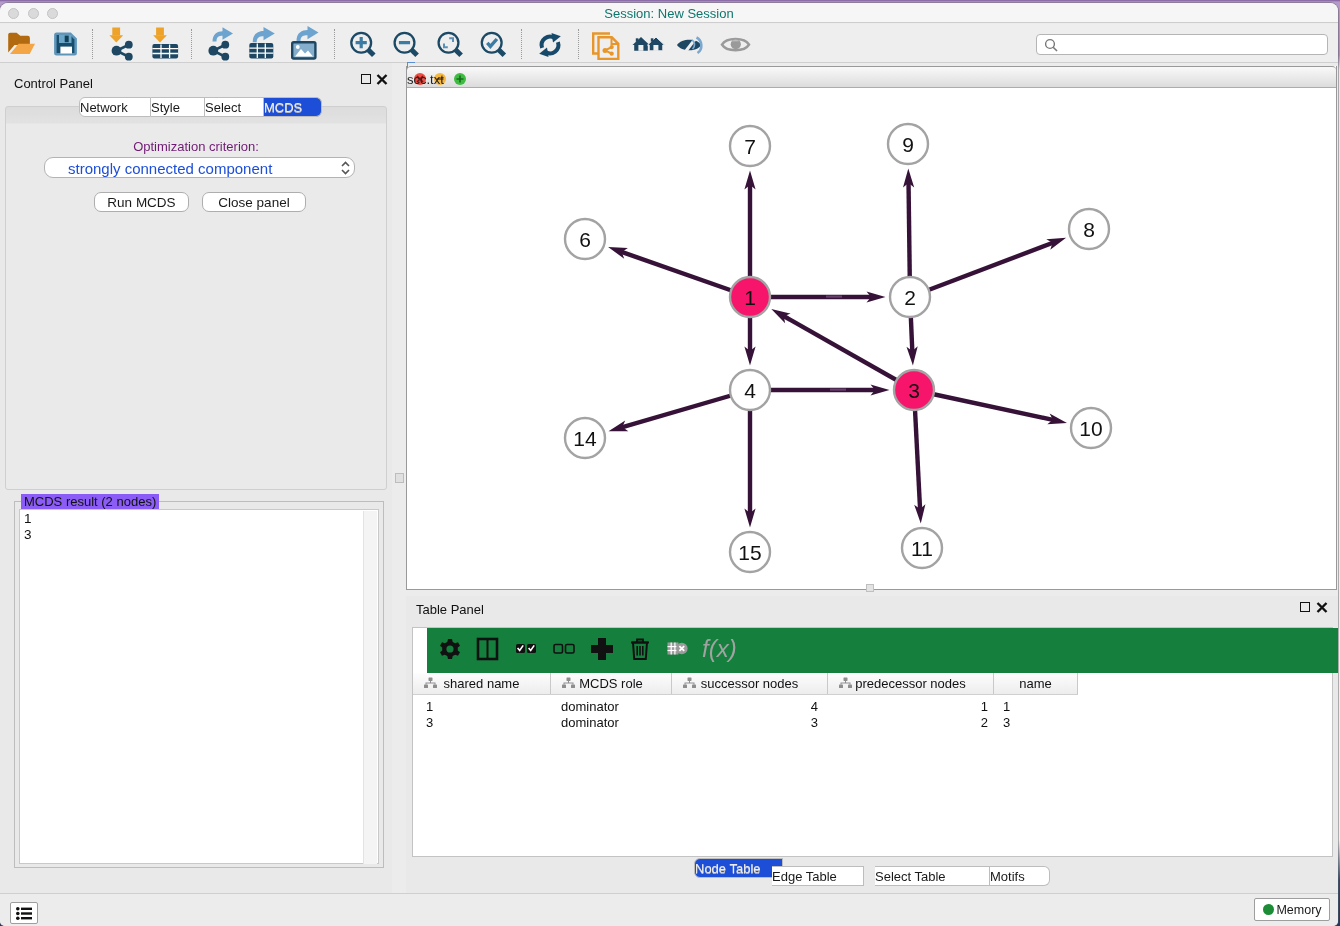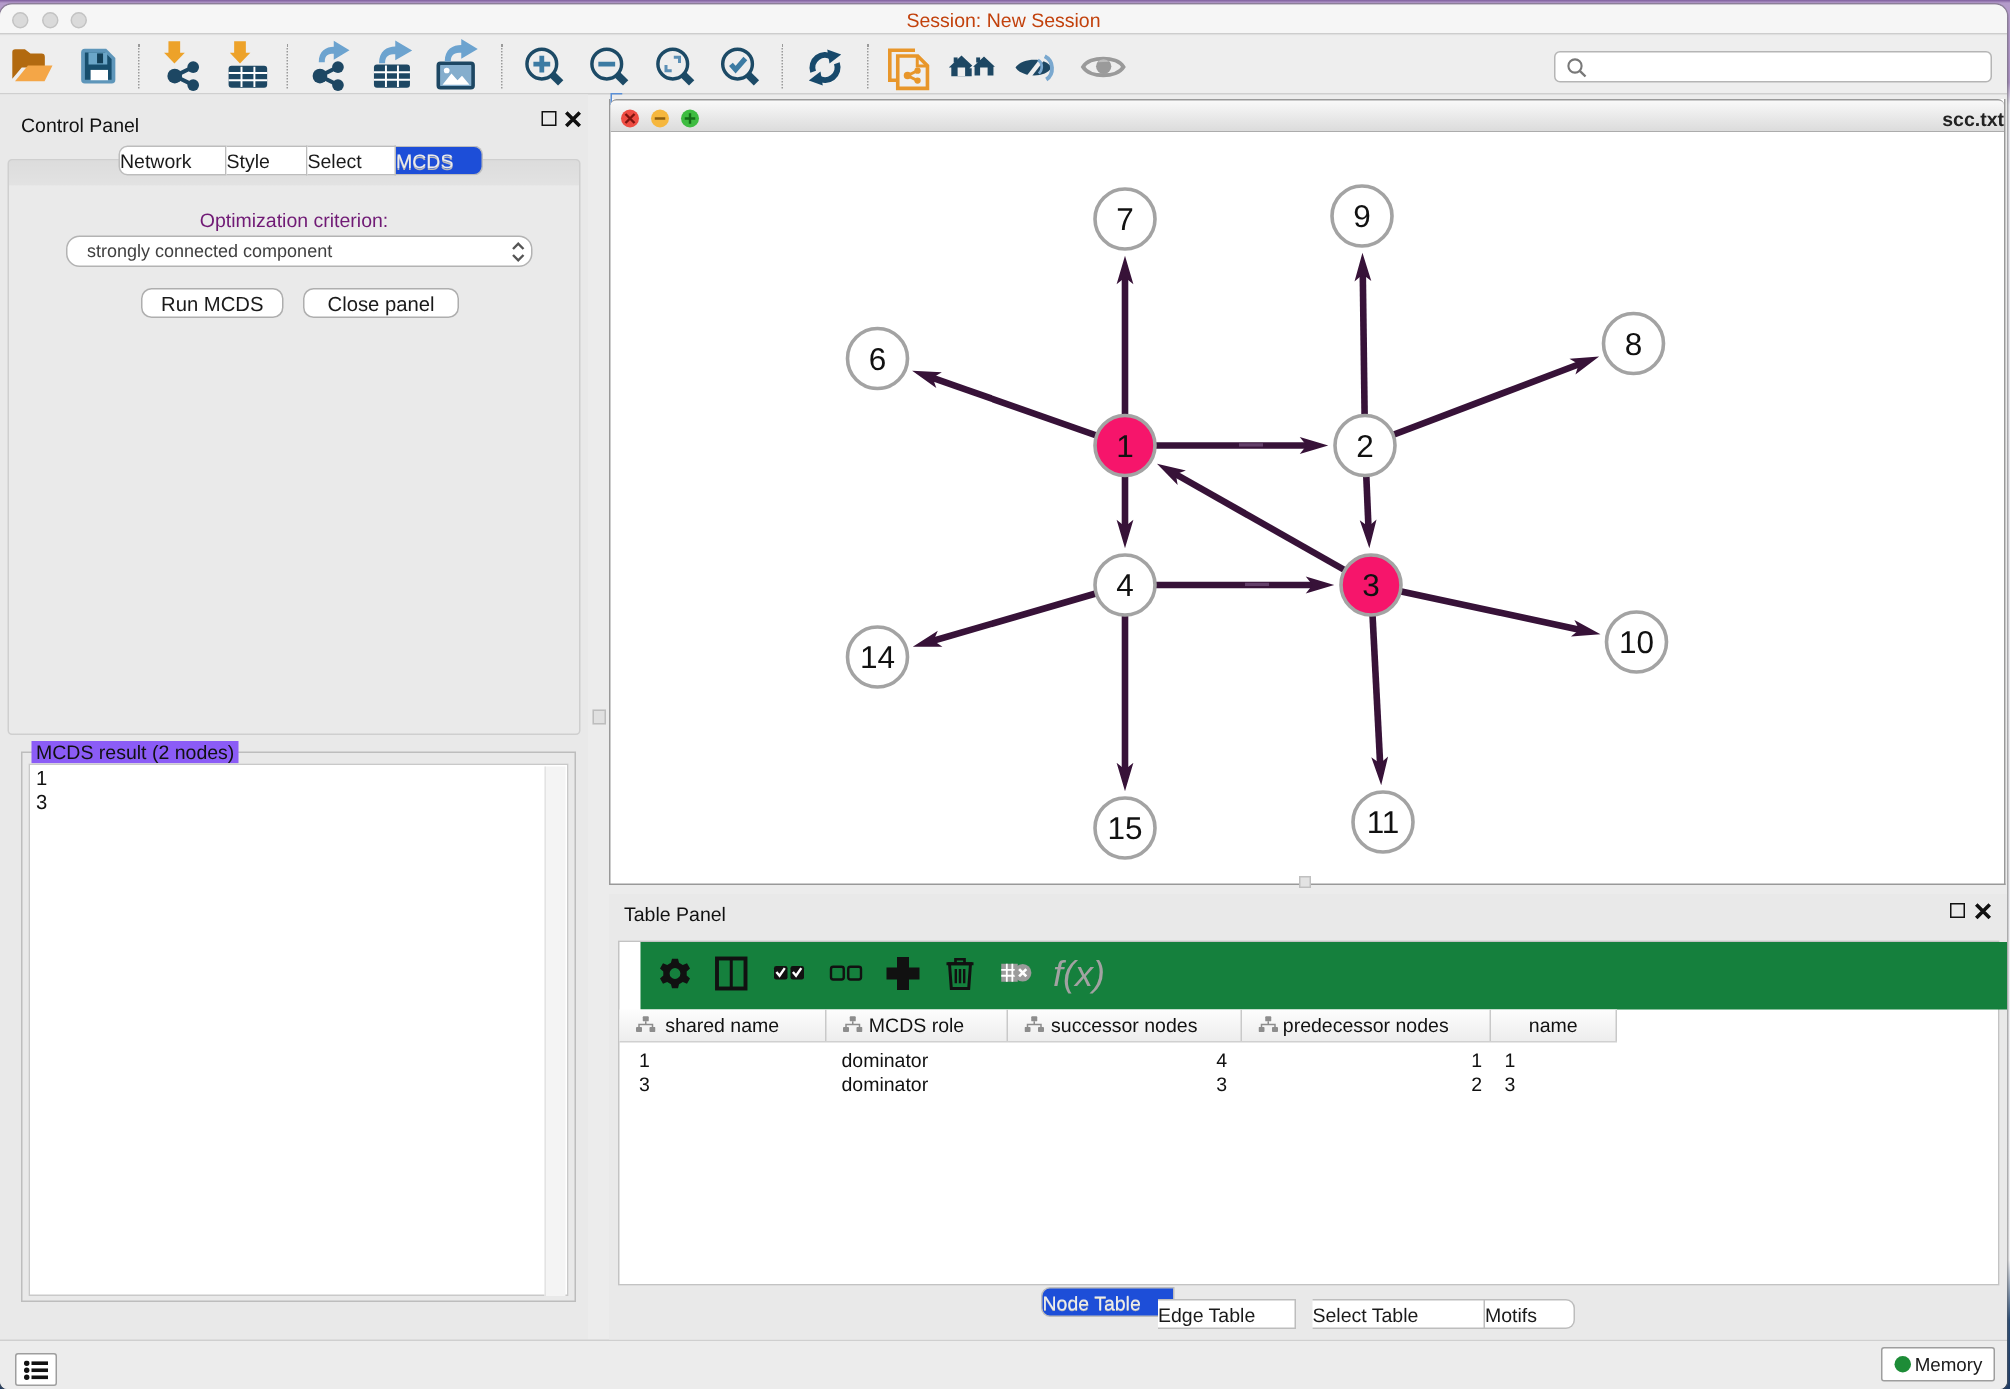--- a/index.html
+++ b/index.html
@@ -1,21 +1,21 @@
 <!DOCTYPE html>
 <html><head><meta charset="utf-8"><style>
 *{margin:0;padding:0;box-sizing:border-box}
 html,body{width:1340px;height:926px;overflow:hidden}
 body{font-family:"Liberation Sans",sans-serif;position:relative;will-change:transform;
 background:linear-gradient(180deg,#7e5d9d 0,#b49bca 2px,#a98fc2 55px,#e8e8ee 70px,#f0f0f2 840px,#274a75 880px,#1d3a63 926px)}
 .win{position:absolute;left:0;top:3px;width:1338px;height:923px;background:#ececec;border-radius:8px 8px 5px 5px;overflow:hidden;box-shadow:0 0 0 1px rgba(90,90,90,.45)}
 
 .titlebar{position:absolute;left:0;top:0;width:100%;height:20px;background:#f6f6f6;border-bottom:1px solid #cdcdcd}
 .tl{position:absolute;top:5px;width:11px;height:11px;border-radius:50%;background:#dadada;border:1px solid #c3c3c3}
-.title{position:absolute;top:3px;left:0;width:100%;text-align:center;font-size:13px;color:#c2410c}
+.title{position:absolute;top:3px;left:0;width:100%;text-align:center;font-size:13px;color:#0f766e}
 
 .toolbar{position:absolute;left:0;top:21px;width:100%;height:39px;background:#eeeeee;border-bottom:1px solid #cfcfcf}
 .sep{position:absolute;top:5px;height:30px;width:0;border-left:1px dotted #9a9a9a}
 .search{position:absolute;left:1036px;top:10px;width:292px;height:21px;background:#fff;border:1px solid #b5b5b5;border-radius:4px}
 
 .cpanel{position:absolute;left:0;top:60px;width:392px;height:830px;background:#e9e9e9}
 .phead{font-size:13px;color:#111}
 .tab{position:absolute;top:0;height:20px;border:1px solid #bdbdbd;background:#fff;font-size:13px;line-height:19px;font-weight:normal;color:#1a1a1a}
 .tabsel{background:#1d4ed8;color:#ececec;text-shadow:0 1px 0 #bbb}
 .btn{position:absolute;background:#fff;border:1px solid #aeaeae;border-radius:7px;font-size:13.5px;color:#1a1a1a;text-align:center}
@@ -188,21 +188,21 @@
 
     <div style="position:absolute;left:5px;top:43px;width:382px;height:384px;background:linear-gradient(180deg,#dcdcdc 0,#e2e2e2 16px,#eaeaea 17px,#eaeaea 100%);border:1px solid #cfcfcf;border-radius:3px"></div>
 
     <div class="tab" style="left:79px;width:72px;top:34px;border-radius:6px 0 0 6px">Network</div>
     <div class="tab" style="left:151px;width:54px;top:34px;border-left:none">Style</div>
     <div class="tab" style="left:205px;width:59px;top:34px;border-left:none">Select</div>
     <div class="tab tabsel" style="left:264px;width:58px;top:34px;border-left:none;border-radius:0 6px 6px 0">MCDS</div>
     <div style="position:absolute;left:0;top:76px;width:392px;text-align:center;font-size:13px;color:#701a75">Optimization criterion:</div>
 
     <div style="position:absolute;left:44px;top:94px;width:311px;height:21px;background:#fff;border:1px solid #b3b3b3;border-radius:9px">
-      <div style="position:absolute;left:13px;top:2px;font-size:12px;color:#404040">strongly connected component</div>
+      <div style="position:absolute;left:23px;top:2px;font-size:15px;color:#1d4ed8">strongly connected component</div>
       <svg style="position:absolute;right:3px;top:3px" width="11" height="14" viewBox="0 0 11 14">
           <path d="M2 5 L5.5 1.5 L9 5" fill="none" stroke="#555" stroke-width="1.6"></path>
           <path d="M2 9 L5.5 12.5 L9 9" fill="none" stroke="#555" stroke-width="1.6"></path>
         </svg>
     </div>
     <div class="btn" style="left:94px;top:129px;width:95px;height:20px;line-height:19px">Run MCDS</div>
     <div class="btn" style="left:202px;top:129px;width:104px;height:20px;line-height:19px">Close panel</div>
 
     <div style="position:absolute;left:14px;top:438px;width:370px;height:367px;border:1px solid #bdbdbd">
       <div style="position:absolute;left:6px;top:-8px;background:#8b5cf6;padding:0 3px;font-size:13px;color:#111">MCDS result (2 nodes)</div>
@@ -225,21 +225,21 @@
           <path d="M1,1 L7,7 M7,1 L1,7" stroke="#7e1410" stroke-width="1.6"></path>
         </svg>
       <div class="lamp" style="left:27px;background:#f6b73e"></div>
         <svg width="8" height="8" viewBox="0 0 8 8" style="position:absolute;left:29px;top:8px">
           <path d="M0.5,4 L7.5,4" stroke="#8d5e10" stroke-width="1.8"></path>
         </svg>
       <div class="lamp" style="left:47px;background:#3ebc41"></div>
         <svg width="8" height="8" viewBox="0 0 8 8" style="position:absolute;left:49px;top:8px">
           <path d="M0.5,4 L7.5,4 M4,0.5 L4,7.5" stroke="#156d18" stroke-width="1.6"></path>
         </svg>
-      <div style="position:absolute;top:5px;width:100%;text-align:right;font-size:13px;font-weight:bold;color:#222">scc.txt</div>
+      <div style="position:absolute;top:5px;width:100%;text-align:left;font-size:13px;font-weight:normal;color:#222">scc.txt</div>
     </div>
     <svg id="graph" style="position:absolute;left:-1px;top:22px" width="929" height="501" viewBox="0 0 929 501">
 
       <g stroke="#371238" stroke-width="4.4">
         <line x1="344" y1="209" x2="344" y2="94.5"></line>
         <line x1="344" y1="209" x2="213.4" y2="163.1"></line>
         <line x1="344" y1="209" x2="467.5" y2="209"></line>
         <line x1="344" y1="209" x2="344" y2="265.5"></line>
         <line x1="504" y1="209" x2="502.5" y2="92.5"></line>
         <line x1="504" y1="209" x2="648.9" y2="154"></line>

